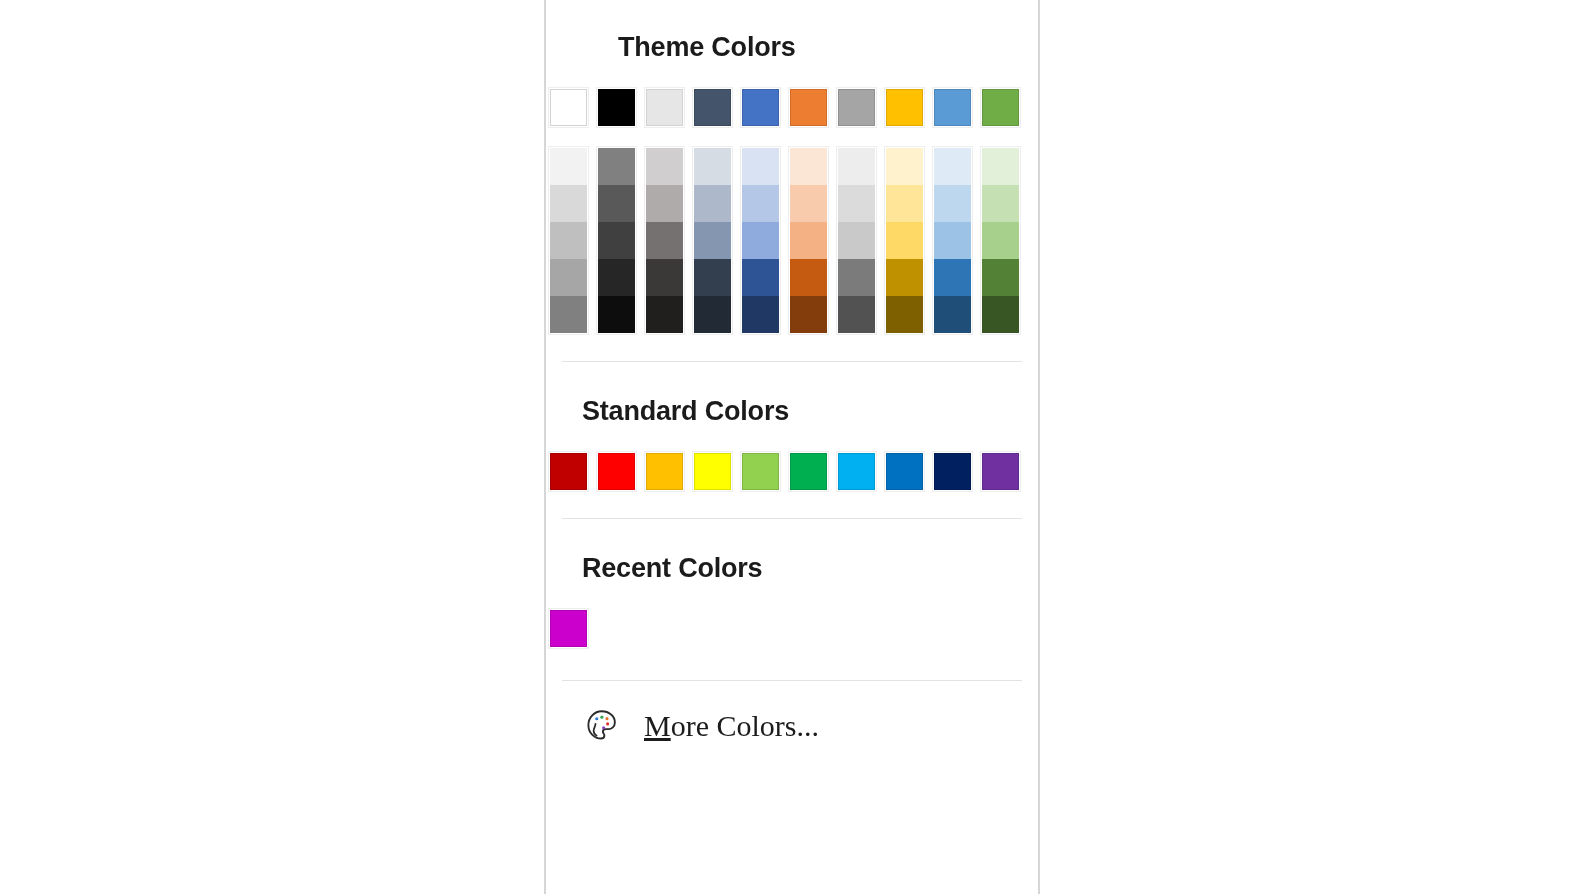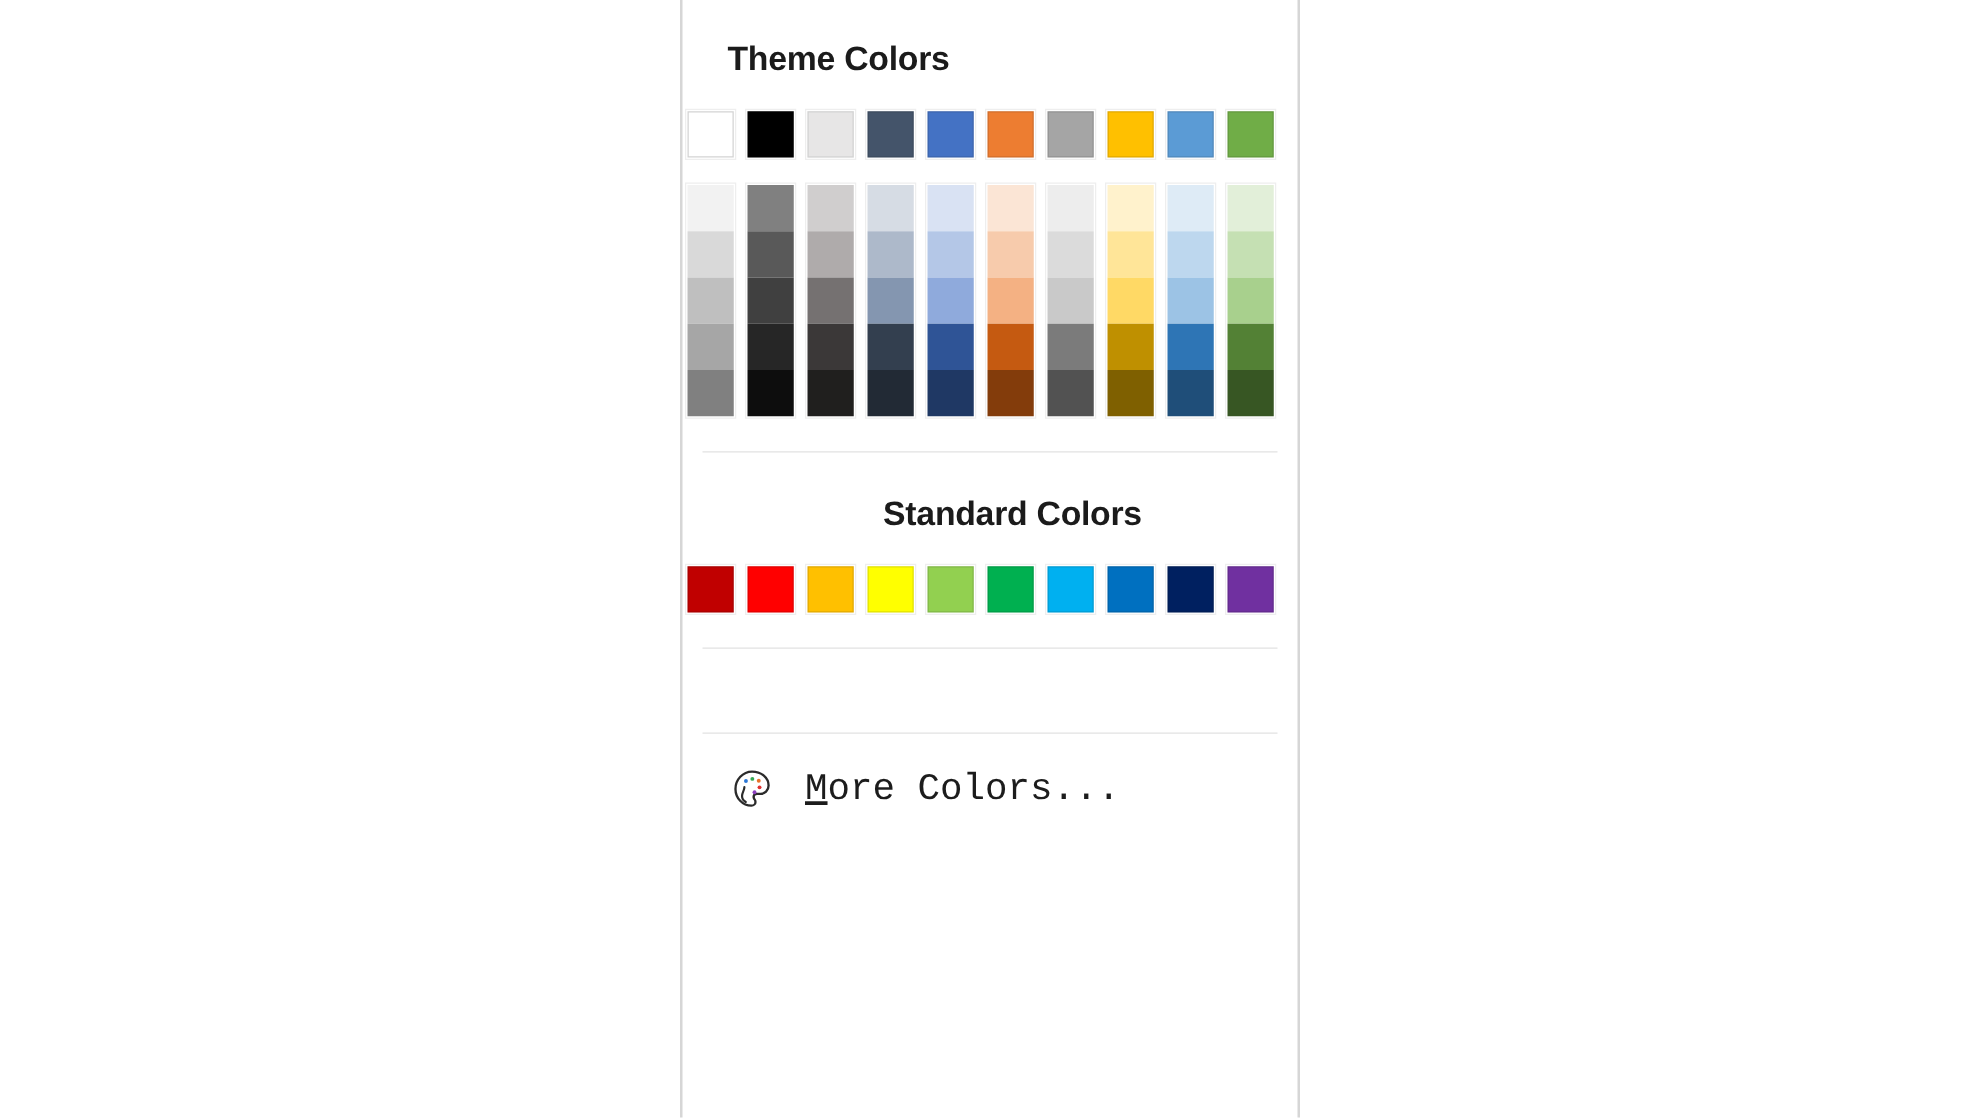--- a/index.html
+++ b/index.html
@@ -41,21 +41,21 @@
   .sec-head {
     font-size: 27px;
     font-weight: bold;
     color: #1b1b1b;
     letter-spacing: -0.2px;
     padding-left: 36px;
   }
 
   
   .theme-sec { padding-top: 42px; }
-  .theme-sec .sec-head { margin-bottom: 26px; }
+  .theme-sec .sec-head { margin-bottom: 26px; margin-left: 36px; }
 
   .sw-row {
     display: flex;
     padding-left: 4px;
     gap: 11px;
   }
 
   .swatch {
     width: 37px;
     height: 37px;
@@ -84,21 +84,21 @@
     height: 37px;
   }
 
   .divider {
     height: 1px;
     background: #e2e2e2;
     margin: 0 16px;
   }
 
   .std-sec { }
-  .std-sec .sec-head { margin-bottom: 26px; text-align: center; }
+  .std-sec .sec-head { margin-bottom: 26px; }
 
   .recent-sec { }
   .recent-sec .sec-head { margin-bottom: 26px; }
 
   .menu-sec { padding-top: 14px; }
 
   .menu-item {
     display: flex;
     align-items: center;
     height: 62px;
@@ -110,21 +110,21 @@
     width: 42px;
     height: 42px;
     display: flex;
     align-items: center;
     justify-content: center;
     flex: 0 0 auto;
   }
   .menu-label {
     font-size: 30px;
     color: #1c1c1c;
-    font-family: Liberation Mono, monospace;
+    font-family: Liberation Serif, serif;
     white-space: nowrap;
   }
   .menu-label .acc {
     text-decoration: underline;
   }
 </style>
 </head>
 <body>
 
 <div id="stage">
@@ -239,20 +239,27 @@
           <div class="swatch" title="Blue" style="background: rgb(0, 112, 192);"></div>
           <div class="swatch" title="Dark Blue" style="background: rgb(0, 32, 96);"></div>
           <div class="swatch" title="Purple" style="background: rgb(112, 48, 160);"></div>
         </div>
     </div>
 
     <div style="height:28px"></div>
     <div class="divider"></div>
     <div style="height:34px"></div>
 
+    <div class="section recent-sec">
+      <div class="sec-head">Recent Colors</div>
+
+      <div class="sw-row" id="recent-row">
+          <div class="swatch" title="Magenta" style="background: rgb(204, 0, 204);"></div>
+        </div>
+    </div>
 
     <div style="height:33px"></div>
     <div class="divider"></div>
 
     <div class="section menu-sec">
 
       <div class="menu-item">
         <span class="menu-icon">
           <svg width="40" height="40" viewBox="0 0 32 32" aria-hidden="true">
             <path d="M16.5 4.2c6 0 10.6 3.9 10.6 8.9 0 3.4-2.6 5.4-5.2 5.4h-2.2

